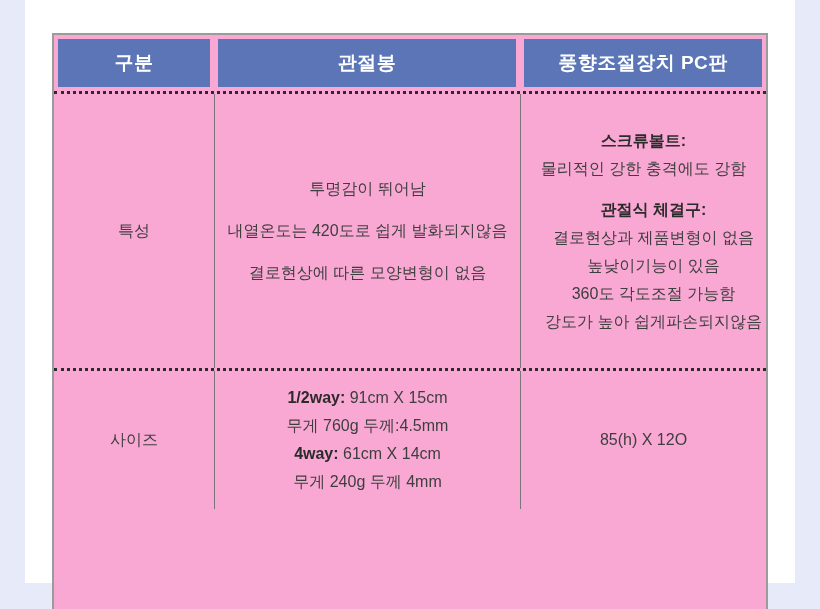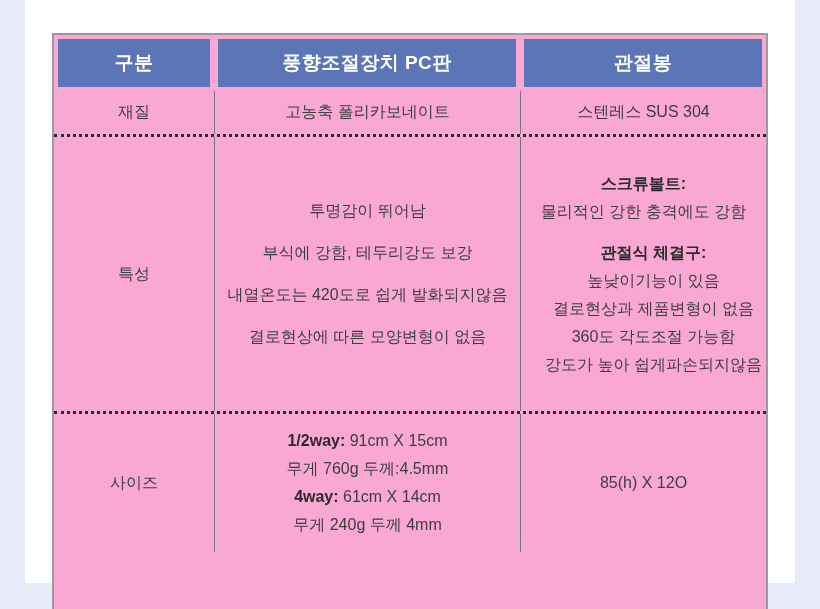--- a/index.html
+++ b/index.html
@@ -71,49 +71,43 @@
   b { color: #2B2B2B; }
 </style>
 </head>
 <body>
 
 <div class="card">
   <div class="spec-table">
 
     <div class="thead">
       <div class="th">구분</div>
+      <div class="th">관절봉</div>
       <div class="th">풍향조절장치 PC판</div>
-      <div class="th">관절봉</div>
     </div>
 
-    <div class="row row-material">
-      <div class="cell c1">재질</div>
-      <div class="cell c2">고농축 폴리카보네이트</div>
-      <div class="cell c3">스텐레스 SUS 304</div>
-    </div>
 
     <div class="row row-features">
       <div class="cell c1">특성</div>
       <div class="cell c2">
         <div class="lines-wide">
           <div>투명감이 뛰어남</div>
-          <div>부식에 강함, 테두리강도 보강</div>
           <div>내열온도는 420도로 쉽게 발화되지않음</div>
           <div>결로현상에 따른 모양변형이 없음</div>
         </div>
       </div>
       <div class="cell c3">
         <div class="group group1">
           <div class="heading">스크류볼트:</div>
           <div>물리적인 강한 충격에도 강함</div>
         </div>
         <div class="group group2">
           <div class="heading">관절식 체결구:</div>
+          <div>결로현상과 제품변형이 없음</div>
           <div>높낮이기능이 있음</div>
-          <div>결로현상과 제품변형이 없음</div>
           <div>360도 각도조절 가능함</div>
           <div>강도가 높아 쉽게파손되지않음</div>
         </div>
       </div>
     </div>
 
     <div class="row row-size">
       <div class="cell c1">사이즈</div>
       <div class="cell c2">
         <div class="lines-tight">

